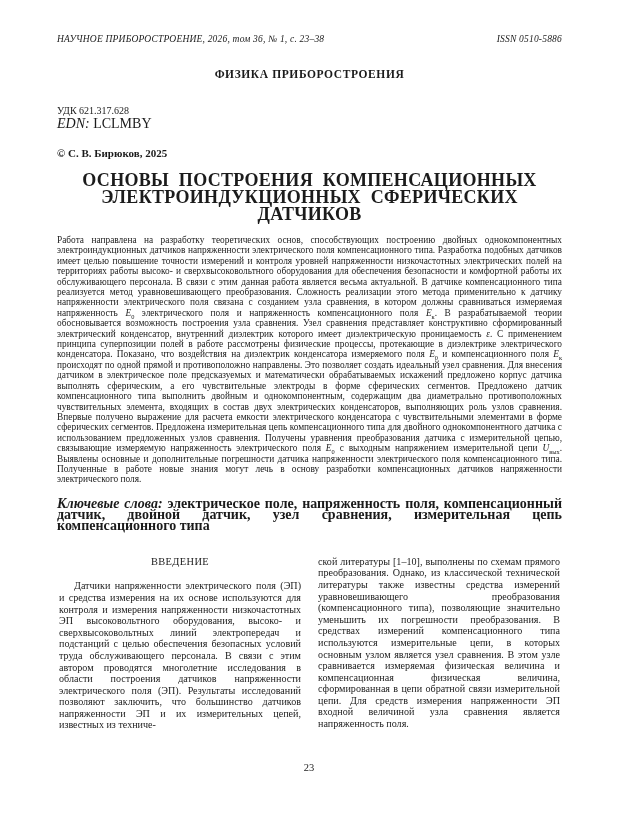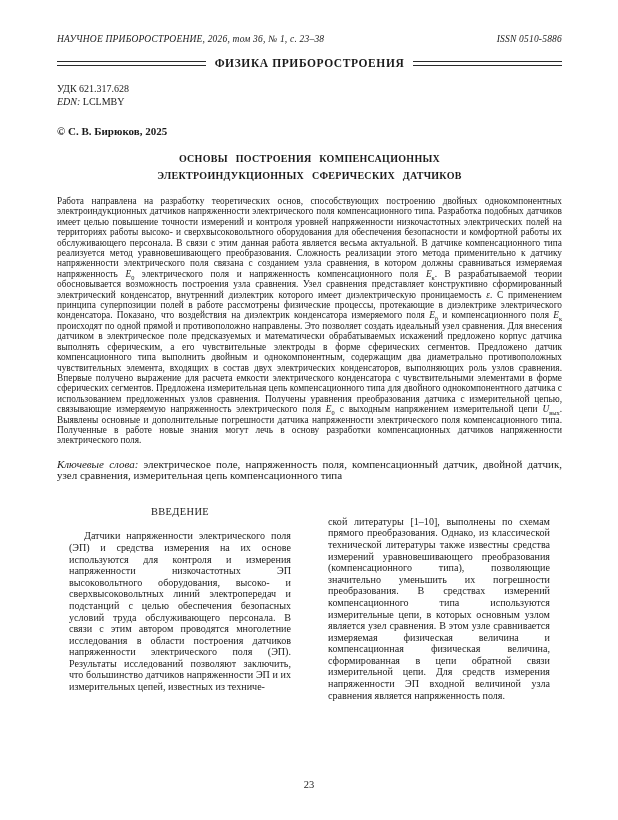--- a/index.html
+++ b/index.html
@@ -21,96 +21,98 @@
     align-items: baseline;
     font-style: italic;
     font-size: 9.5px;
     letter-spacing: 0.2px;
   }
   .banner {
     margin-top: 13px;
     display: flex;
     align-items: center;
     gap: 9px;
+    flex-direction: column;
   }
   .banner .rule {
     flex: 1;
     height: 3px;
     border-top: 1px solid #2a2a2a;
     border-bottom: 1px solid #2a2a2a;
   }
   .banner-text {
     font-weight: bold;
     font-size: 11.5px;
     letter-spacing: 0.6px;
     white-space: nowrap;
   }
   .udc {
     margin-top: 13px;
     font-size: 10px;
     line-height: 13px;
   }
   .edn {
-    font-size: 10px;
+    font-size: 14px;
     line-height: 13px;
   }
   .edn i { font-style: italic; }
   .copyright {
     margin-top: 17px;
     font-weight: bold;
     font-size: 11px;
   }
   .title {
     margin: 13px 0 0 0;
     text-align: center;
-    font-size: 10px;
+    font-size: 18px;
     font-weight: bold;
     line-height: 17px;
     word-spacing: 5px;
     letter-spacing: 0.3px;
   }
   .abstract {
     margin: 12px 0 0 0;
     text-align: justify;
     font-size: 9.35px;
     line-height: 10.4px;
   }
   .abstract i, .keywords i { font-style: italic; }
   .abstract sub { font-size: 0.68em; line-height: 0; }
   .keywords {
     margin: 13px 0 0 0;
     text-align: justify;
-    font-size: 11px;
+    font-size: 14px;
     line-height: 11px;
+    font-weight: bold;
   }
   .columns {
     margin-top: 23px;
     display: flex;
     gap: 13px;
   }
   .col {
     flex: 1;
     min-width: 0;
     text-align: justify;
     font-size: 10.1px;
     line-height: 11.6px;
   }
   .intro-heading {
     margin: 2px 0 13px 0;
     text-align: center;
     font-weight: normal;
     font-size: 10.4px;
     letter-spacing: 0.4px;
   }
-  .col p { margin: 12px; }
+  .col p { margin: 2px; }
   .col p.indented { text-indent: 15px; }
   .page-footer {
     position: absolute;
     left: 0;
-    bottom: 30px;
+    bottom: 47px;
     width: 100%;
     text-align: center;
     font-size: 10.5px;
   }
 </style>
 </head>
 <body>
 
 <div class="page">
 

